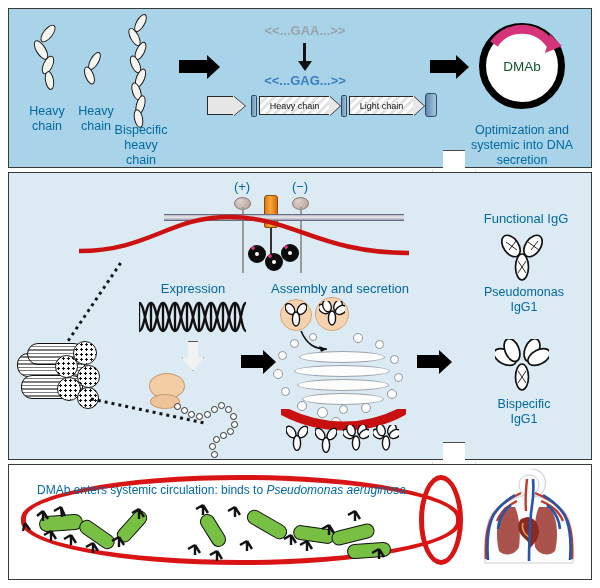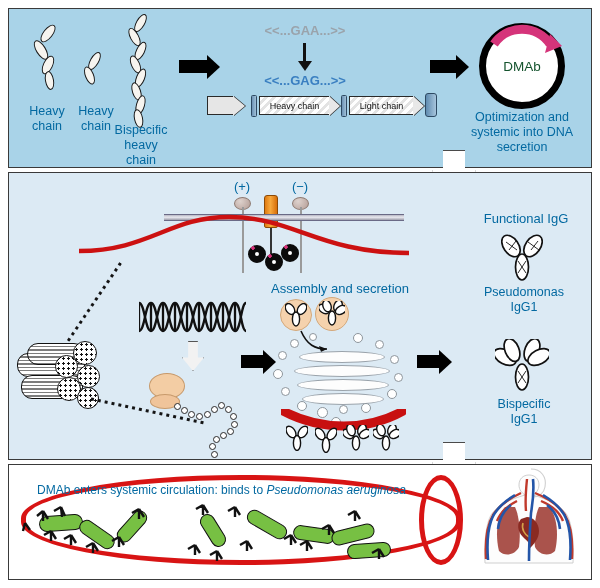--- a/index.html
+++ b/index.html
@@ -286,21 +286,21 @@
     <div class="arrow-black" style="left:421px; top:51px; width:26px;"></div>
 
     <div id="plasmid-ring" style="left:470px; top:14px;">
       <svg width="100" height="100" viewBox="0 0 100 100" style="position:absolute; left:-14px; top:-14px; overflow:visible;">
         <path d="M 22 28 A 34 34 0 0 1 78 28" fill="none" stroke="#d5347a" stroke-width="9" stroke-linecap="butt"></path>
         <polygon points="78,18 90,30 73,37" fill="#d5347a"></polygon>
       </svg>
     </div>
     <div id="plasmid-label" style="left:470px; top:50px;">DMAb</div>
 
-    <div class="lbl" style="left:448px; top:101px; width:130px;">
+    <div class="lbl" style="left:448px; top:114px; width:130px;">
       <div>Optimization and</div>
       <div>systemic into DNA</div>
       <div>secretion</div>
     </div>
   </div>
 
   <div class="arrow-hollow-down" style="left:432px; top:150px;"></div>
 
   <div class="panel" id="panel-mid">
 
@@ -338,20 +338,21 @@
       <div class="fiber-end" style="left:56px; top:2px;  width:24px; height:24px;"></div>
       <div class="fiber-end" style="left:38px; top:16px; width:23px; height:23px;"></div>
       <div class="fiber-end" style="left:60px; top:26px; width:23px; height:23px;"></div>
       <div class="fiber-end" style="left:40px; top:38px; width:24px; height:24px;"></div>
       <div class="fiber-end" style="left:60px; top:48px; width:22px; height:22px;"></div>
     </div>
 
     <div class="dots" style="left:58px; top:168px; width:96px; transform:rotate(-56deg);"></div>
     <div class="dots" style="left:80px; top:224px; width:118px; transform:rotate(12deg);"></div>
 
+    <div class="lbl" style="left:128px; top:108px; width:112px; font-size:13px;">Expression</div>
 
     <svg style="position:absolute; left:130px; top:128px; width:108px; height:32px;">
       <g stroke="#111" stroke-width="2.3" fill="none">
         <path d="M0,2 C6,2 6,30 12,30 C18,30 18,2 24,2 C30,2 30,30 36,30 C42,30 42,2 48,2 C54,2 54,30 60,30 C66,30 66,2 72,2 C78,2 78,30 84,30 C90,30 90,2 96,2 C102,2 102,30 107,30"></path>
         <path d="M0,30 C6,30 6,2 12,2 C18,2 18,30 24,30 C30,30 30,2 36,2 C42,2 42,30 48,30 C54,30 54,2 60,2 C66,2 66,30 72,30 C78,30 78,2 84,2 C90,2 90,30 96,30 C102,30 102,2 107,2"></path>
         <line x1="0" y1="2" x2="0" y2="30"></line>
           <line x1="12" y1="2" x2="12" y2="30"></line>
         <line x1="24" y1="2" x2="24" y2="30"></line>
           <line x1="36" y1="2" x2="36" y2="30"></line>
         <line x1="48" y1="2" x2="48" y2="30"></line>

